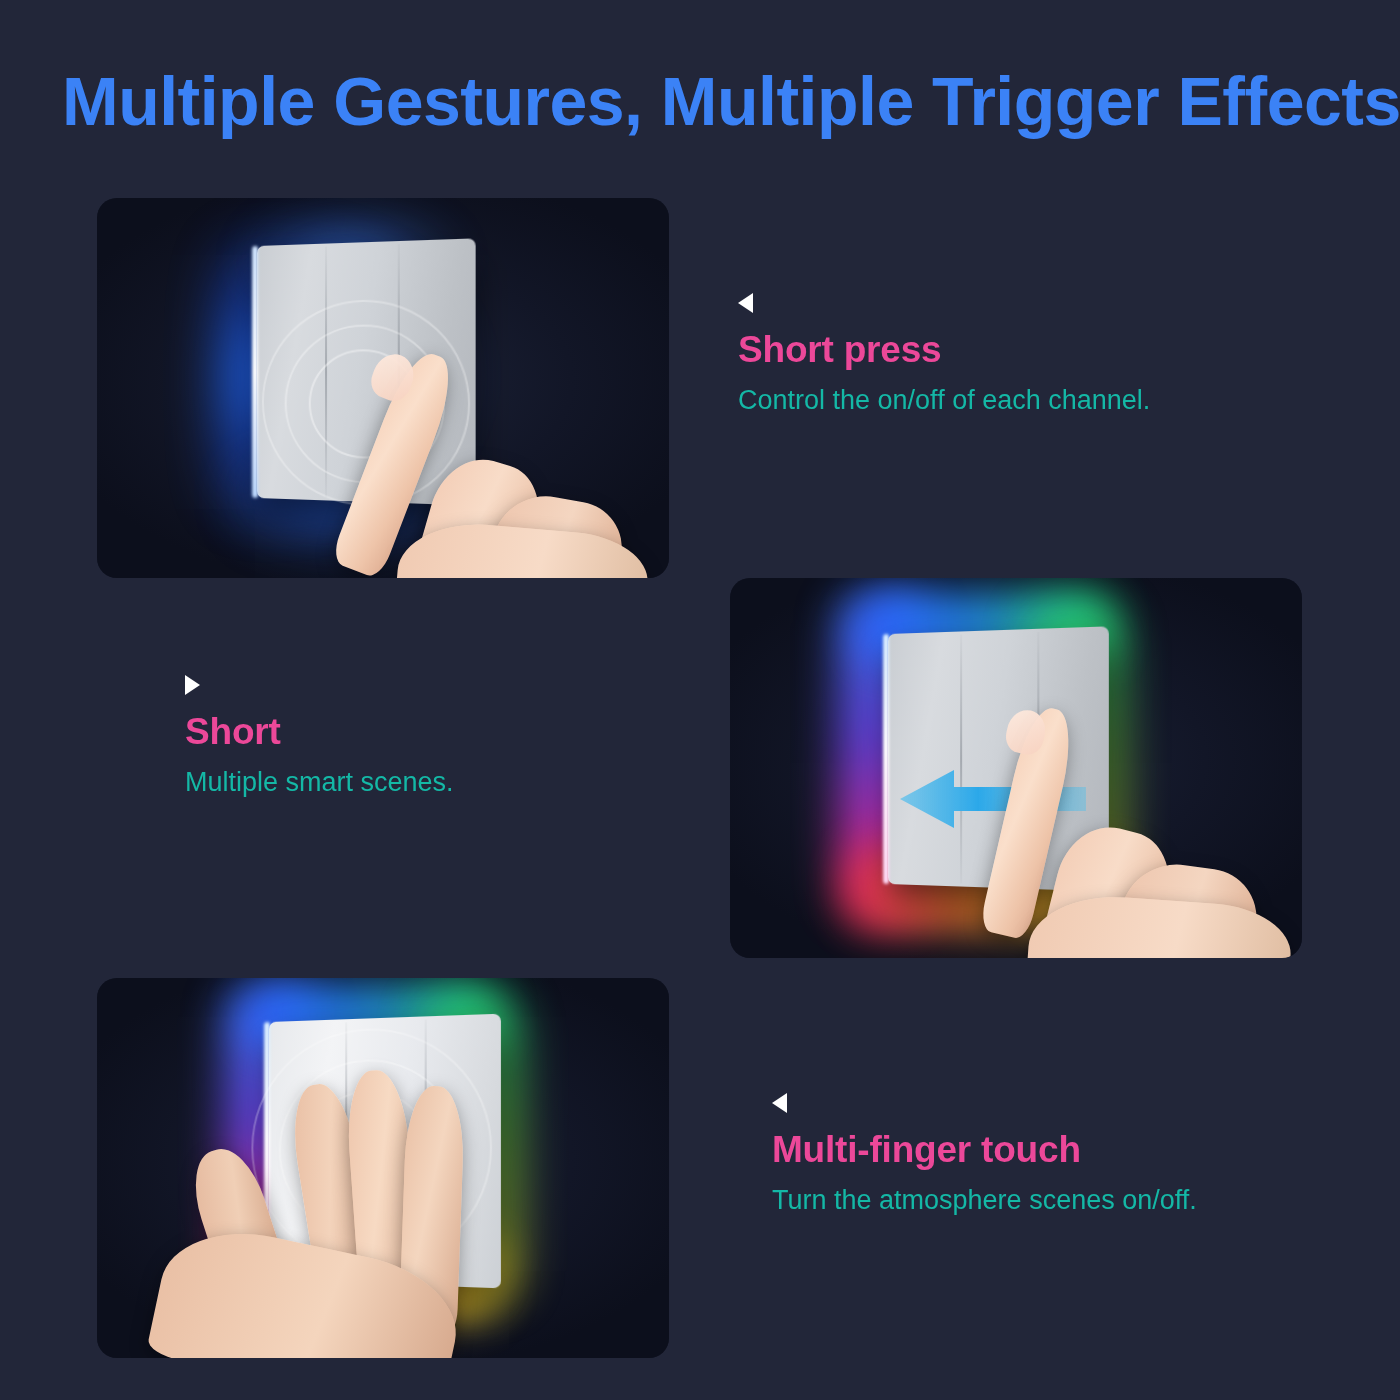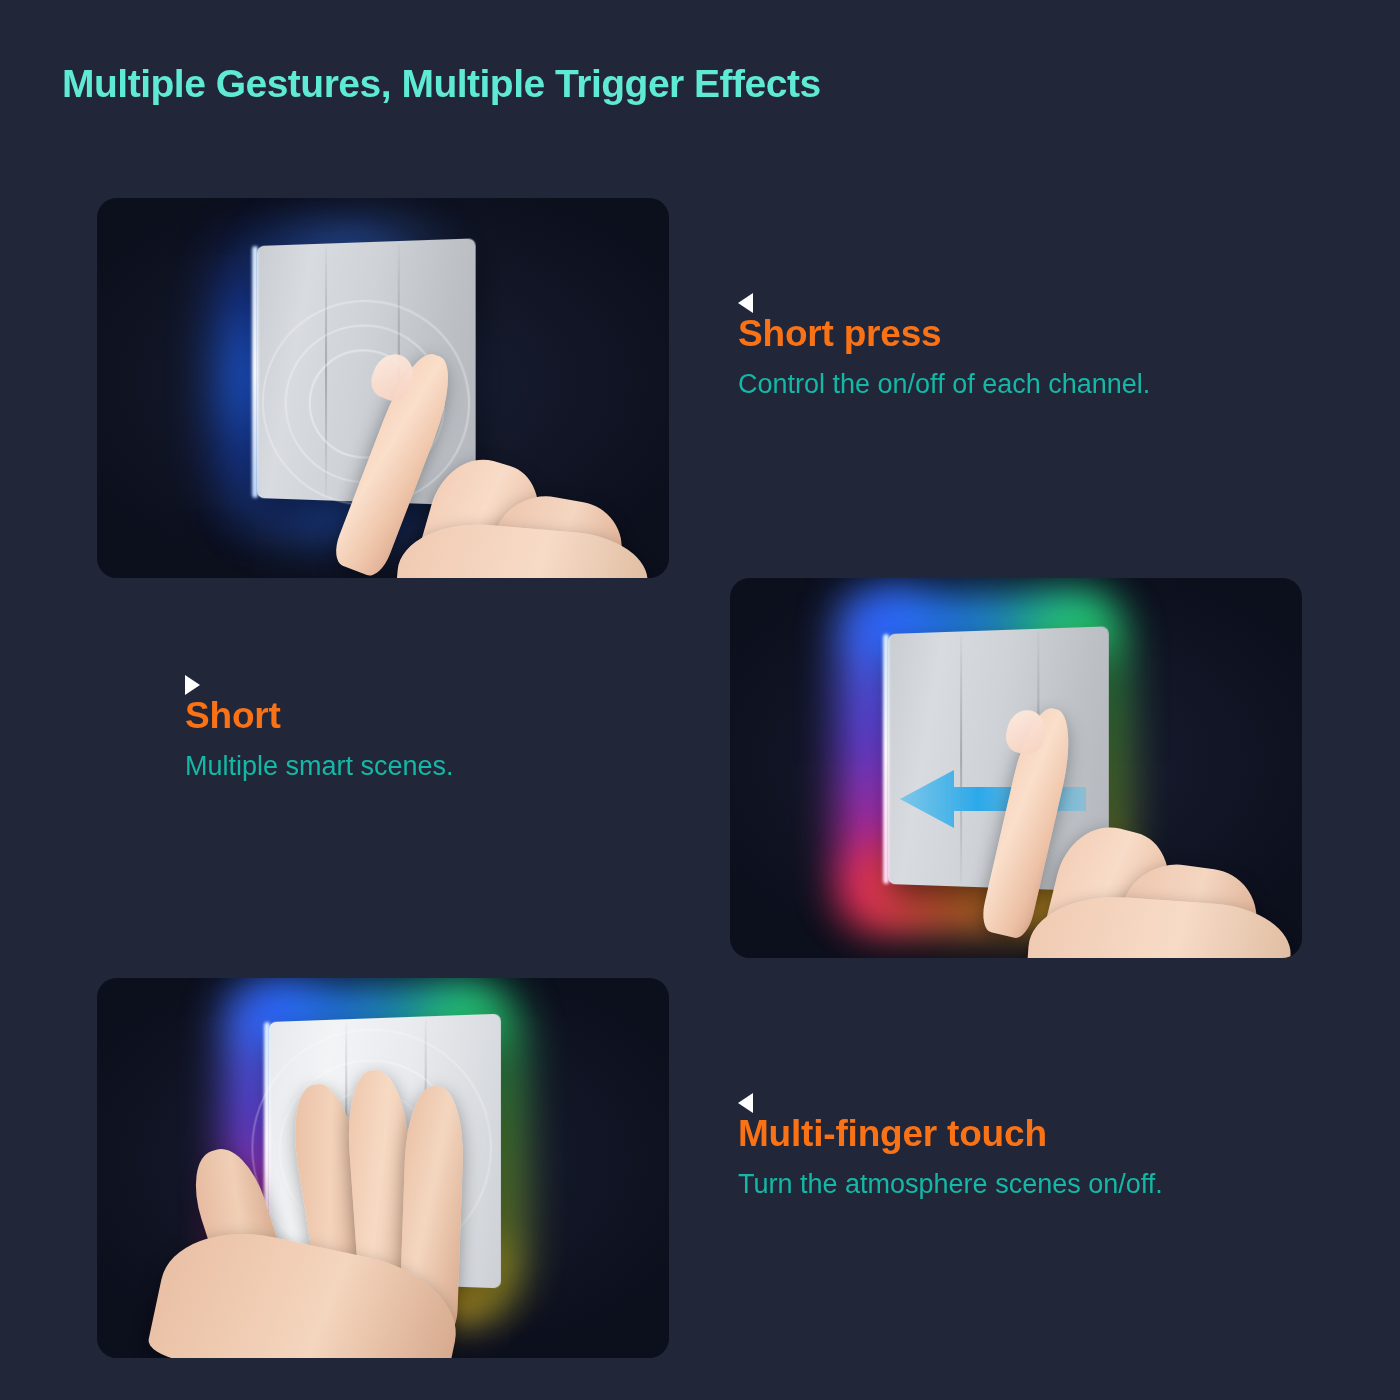--- a/index.html
+++ b/index.html
@@ -10,24 +10,24 @@
     position:relative;
     overflow:hidden;
     color:#ffffff;
   }
 
   
   .page-title{
     position:absolute;
     left:62px; top:62px;
     width:1290px;
-    font-size:39px;
+    font-size:68px;
     font-weight:bold;
     letter-spacing:-0.5px;
-    color:#5eead4;
+    color:#3b82f6;
     white-space:nowrap;
   }
 
   
   .photo{
     position:absolute;
     border-radius:20px;
     overflow:hidden;
     background:#141828;
   }
@@ -127,30 +127,30 @@
   
   .caption{ position:absolute; }
   .tri{
     width:0;height:0;
     border-top:10px solid transparent;
     border-bottom:10px solid transparent;
   }
   .tri-left{ border-right:15px solid #ffffff; }
   .tri-right{ border-left:15px solid #ffffff; }
   .cap-head{
-    font-size:37px; font-weight:bold; color:#f97316;
-    letter-spacing:-0.2px; white-space:nowrap;
+    font-size:37px; font-weight:bold; color:#ec4899;
+    margin-top:16px; letter-spacing:-0.2px; white-space:nowrap;
   }
   .cap-sub{
     font-size:27px; font-weight:normal; color:#14b8a6;
     margin-top:14px; white-space:nowrap;
   }
   #cap-short { left:738px; top:293px; }
   #cap-swipe { left:185px; top:675px; }
-  #cap-multi { left:738px; top:1093px; }
+  #cap-multi { left:772px; top:1093px; }
 </style>
 </head>
 <body>
 
 <div class="page-title">Multiple Gestures, Multiple Trigger Effects</div>
 
 <div class="photo" id="photo-short">
   <div class="scene"></div>
 
   <div class="halo halo-blue"></div>

